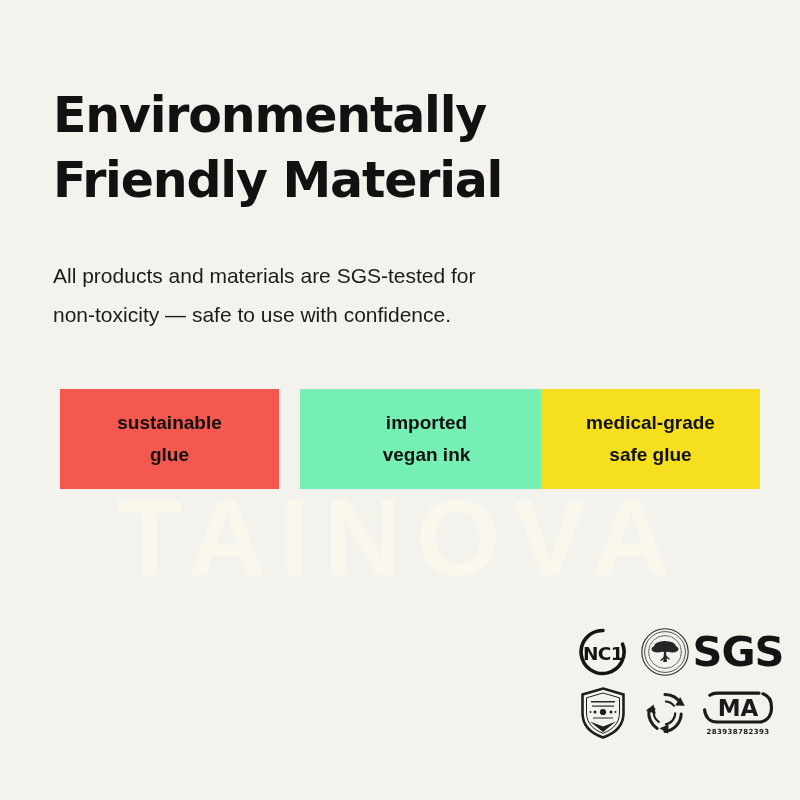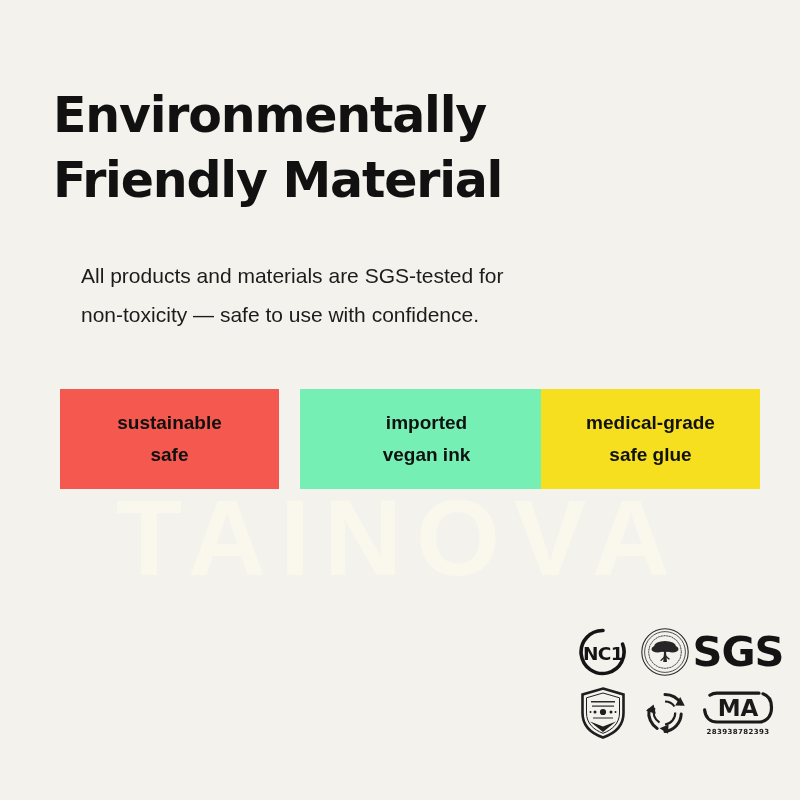--- a/index.html
+++ b/index.html
@@ -64,21 +64,20 @@
     width: 600px;
     font-family: "Liberation Sans", sans-serif;
     font-weight: 400;
     font-size: 21px;
     line-height: 1.85;
     color: #1c1c1c;
   }
   .subtext .line {
     display: block;
     white-space: nowrap;
-    margin-left: 28px;
   }
 
   
   .tags {
     position: absolute;
     left: 53px;
     top: 389px;
     width: 700px;
     height: 100px;
   }
@@ -167,21 +166,21 @@
 
   <p class="subtext">
     <span class="line">All products and materials are SGS-tested for</span>
     <span class="line">non-toxicity — safe to use with confidence.</span>
   </p>
 
   <div class="tags">
 
     <div class="tag tag-0" style="background:#f4584f;">
       <span class="tline">sustainable</span>
-      <span class="tline">safe</span>
+      <span class="tline">glue</span>
     </div>
 
     <div class="tag tag-1" style="background:#76efb4;">
       <span class="tline">imported</span>
       <span class="tline">vegan ink</span>
     </div>
 
     <div class="tag tag-2" style="background:#f5df1e;">
       <span class="tline">medical-grade</span>
       <span class="tline">safe glue</span>

